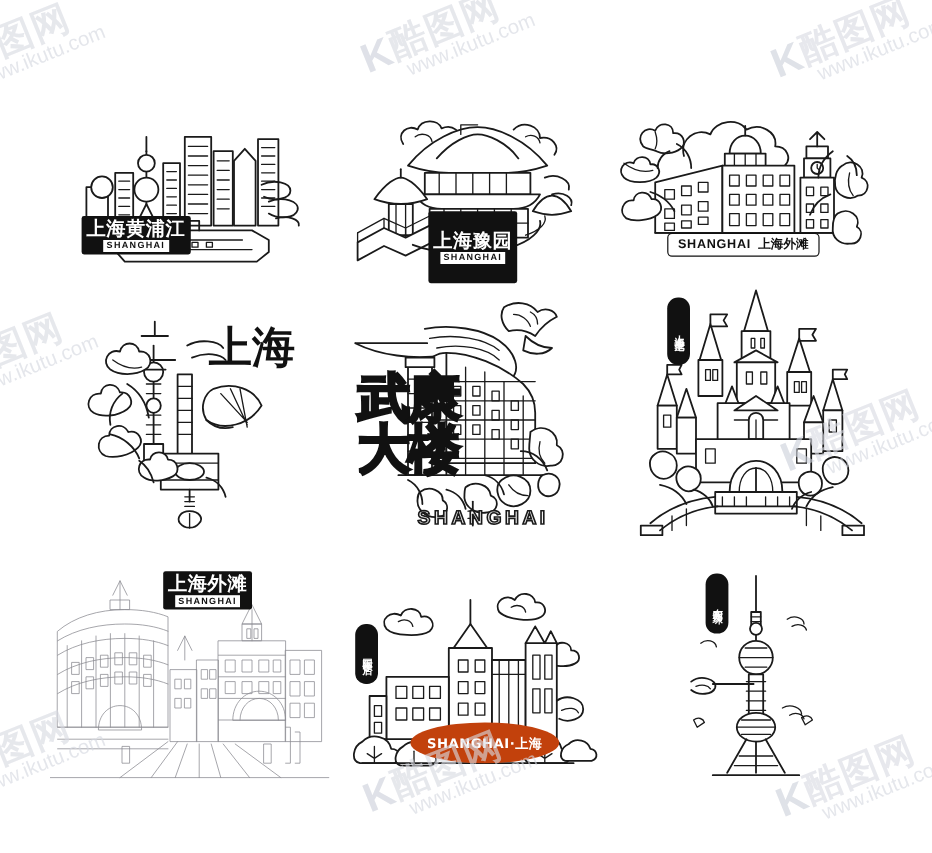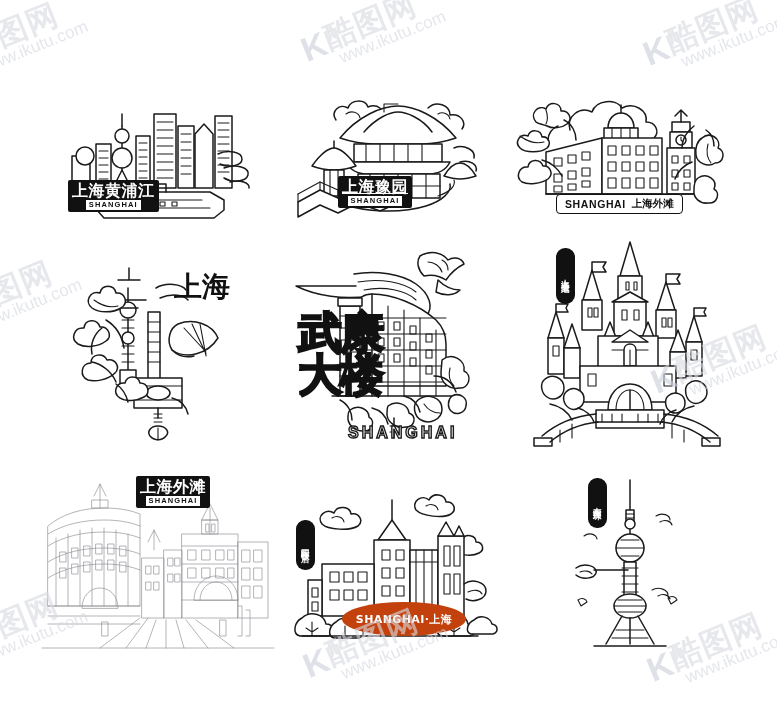--- a/index.html
+++ b/index.html
@@ -177,21 +177,21 @@
 
         <path class="fillw" d="M10 110l22-12 18 8 20-10 22 8 20-8v14l-20 9-22-8-20 10-18-8-22 12z"></path>
         <path class="ln-t" d="M10 110v-8M32 98v-8M50 106v-8M70 96v-8M92 104v-8M112 96v-8"></path>
         <path class="ln-t" d="M10 102l22-12 18 8 20-10 22 8 20-8"></path>
 
         <path class="ln" d="M56 112c20 8 56 10 82 2 16-5 26-14 24-22"></path>
         <path class="ln-t" d="M150 104c12-4 18-10 16-16"></path>
         <path class="ln" d="M166 56c10-4 22 2 20 10"></path>
         <path class="ln" d="M172 70c10-3 18 3 16 9"></path>
       </svg>
-      <div class="badge-dark" style="left:50px;top:84px;padding:2px 4px;text-decoration:underline;">
+      <div class="badge-dark" style="left:69px;top:84px;padding:16px 4px;">
         <div class="cn">上海豫园</div>
         <div class="en">SHANGHAI</div>
       </div>
     </div>
 
     <div class="cell" style="left:512px;top:86px;width:212px;height:136px;">
       <svg width="212" height="136" viewBox="0 0 212 136">
 
         <path class="ln" d="M58 44c-4-14 10-24 22-18 4-12 24-14 30-4 12-6 26 2 24 14 10 0 14 10 8 16"></path>
 
@@ -269,21 +269,21 @@
         <path class="ln-t" d="M22 42c8 6 16 8 24 6"></path>
         <path class="fillw" d="M6 86c-8-5-4-17 6-16 1-9 13-10 16-1 8-1 13 9 6 14-8 6-21 7-28 3z"></path>
         <path class="fillw" d="M16 122c-9-4-7-17 3-17 0-9 12-11 16-3 8-2 14 7 8 13-7 7-20 9-27 7z"></path>
         <path class="fillw" d="M48 140c-8-5-4-16 5-15 2-8 13-8 15 0 8 0 11 10 4 14-7 4-18 5-24 1z"></path>
 
         <path class="ln" d="M34 62c10 6 16 16 18 28M30 70c-8 6-12 16-10 26"></path>
         <path class="ln" d="M20 104c10 2 20 10 24 20"></path>
         <path class="ln" d="M44 126c6 4 10 10 12 18"></path>
         <path class="ln" d="M100 140c8 2 14 8 16 16"></path>
       </svg>
-      <div class="cn-big" style="left:102px;top:14px;font-size:28px;letter-spacing:0;line-height:1.05;">
+      <div class="cn-big" style="left:102px;top:14px;font-size:36px;letter-spacing:0;line-height:1.05;">
         <span>上海</span>
       </div>
     </div>
 
     <div class="cell" style="left:292px;top:250px;width:196px;height:200px;">
       <svg width="196" height="200" viewBox="0 0 196 200">
 
         <path class="fillw" d="M128 6c10-6 22-4 28 4 6-4 14-2 16 4-8 4-14 10-18 16-6-4-14-6-22-4-6-6-8-14-4-20z"></path>
         <path class="ln-t" d="M136 12c6 0 12 4 14 10M150 10c4 2 6 6 6 10"></path>
         <path class="fillw" d="M146 30c6 6 14 10 22 10-6 6-16 6-24 2z"></path>

